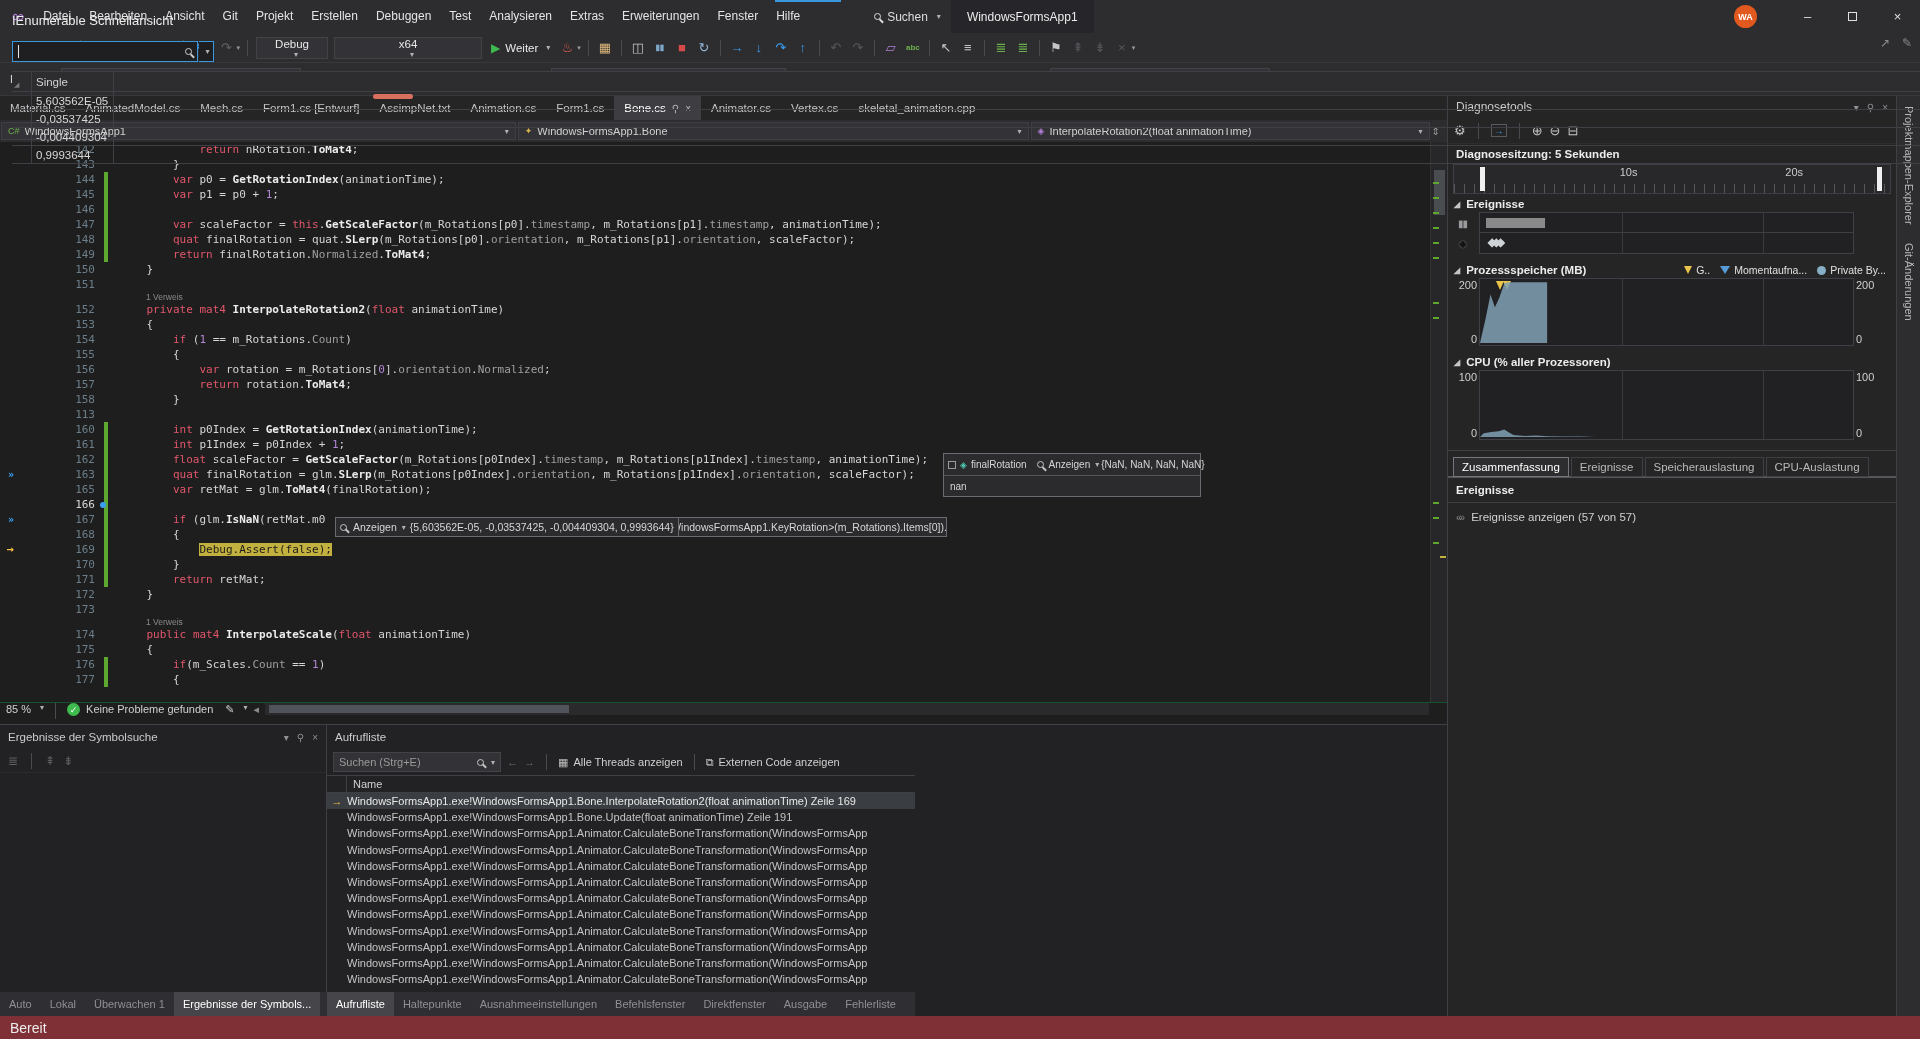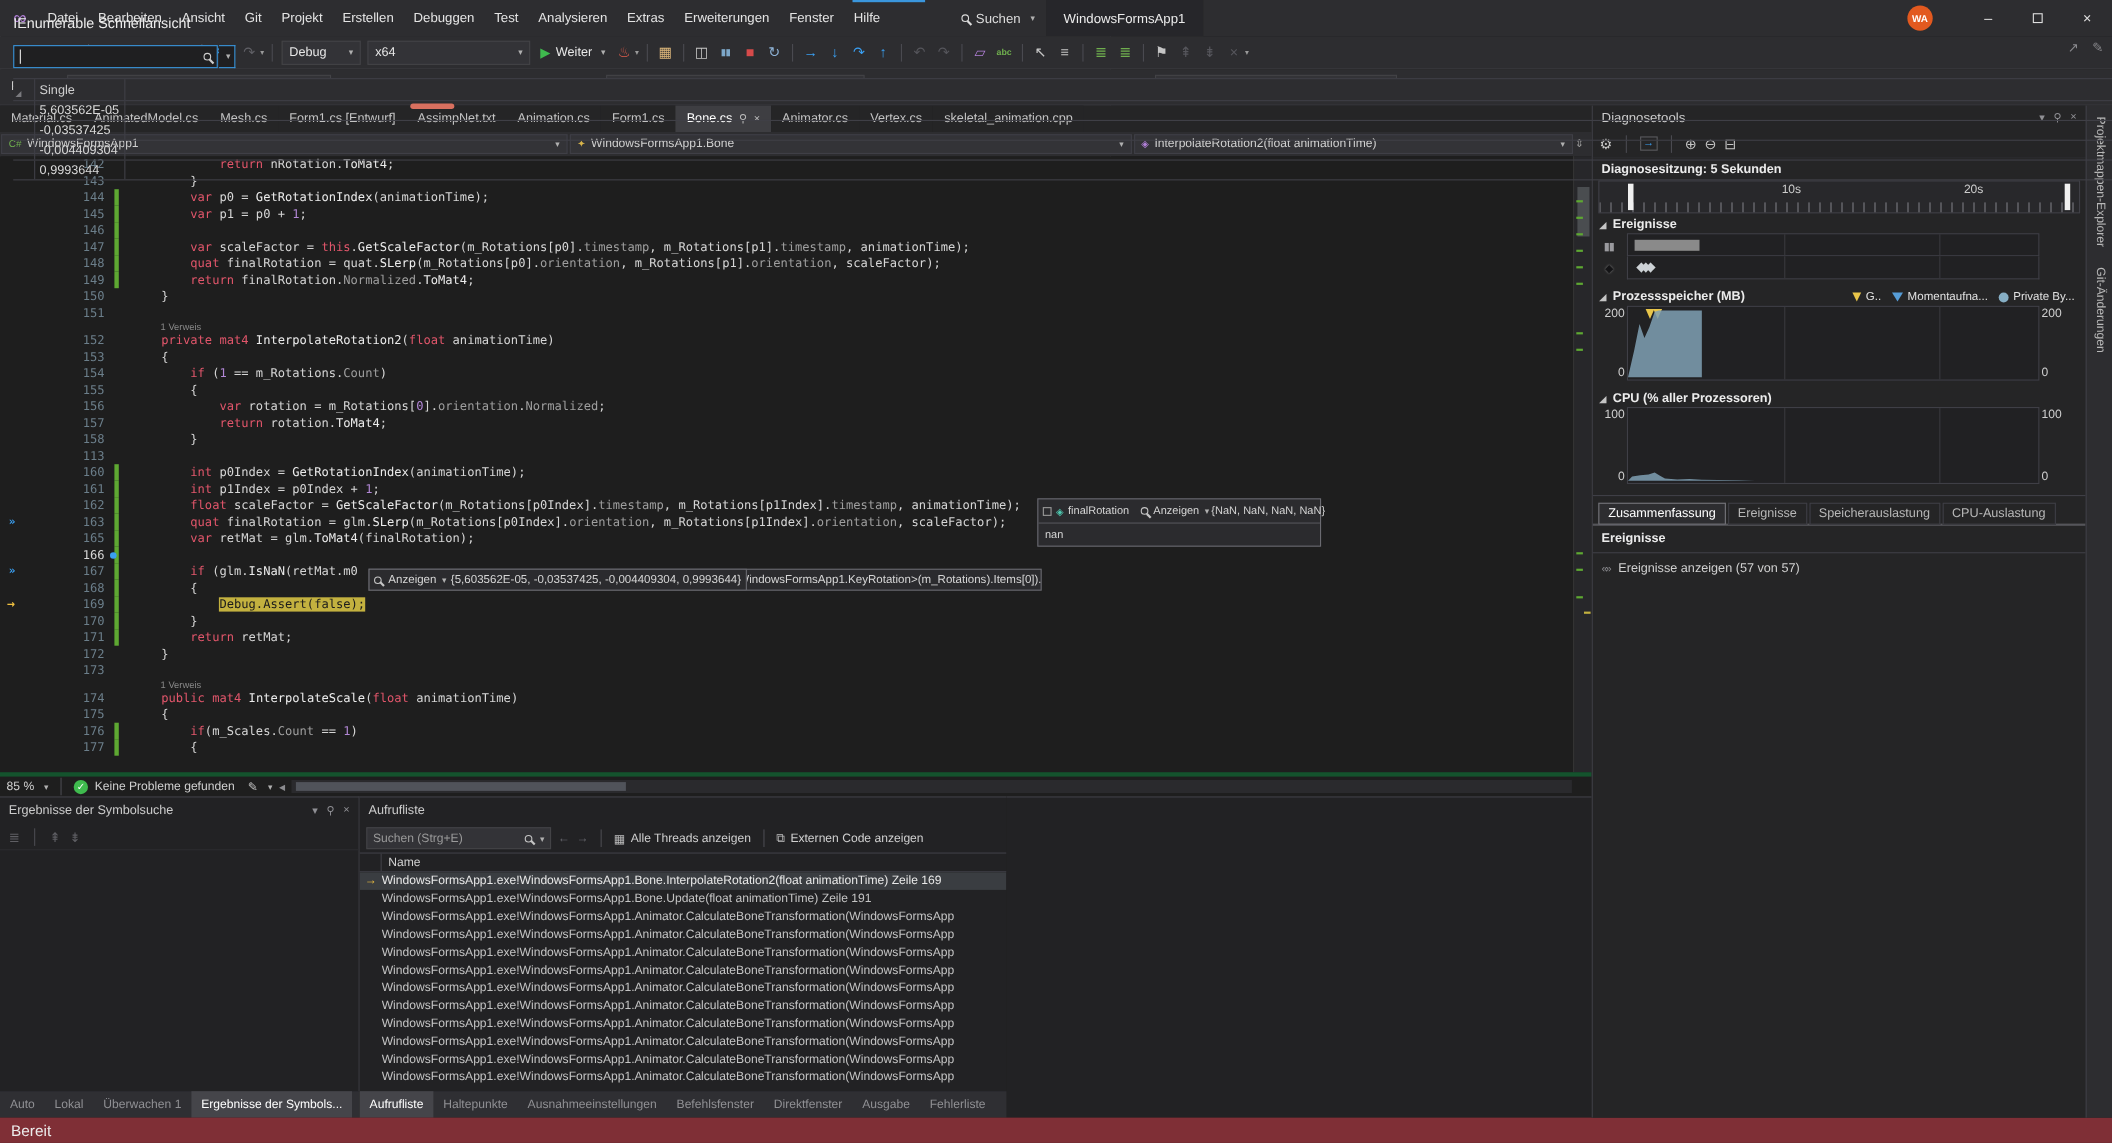--- a/index.html
+++ b/index.html
@@ -31,21 +31,21 @@
     display:flex;align-items:center;justify-content:center;margin-right:28px;}
   .winbtn{width:45px;height:33px;display:flex;align-items:center;justify-content:center;color:#e0e0e0;font-size:13px;}
   .restore-glyph{width:9px;height:9px;border:1px solid #e0e0e0;position:relative;background:var(--chrome);}
   .restore-glyph::before{content:"";position:absolute;width:9px;height:9px;border:1px solid #e0e0e0;left:2px;top:-4px;z-index:-1;}
   
   #toolbar{left:0;top:33px;width:1920px;height:30px;background:var(--chrome);border-bottom:1px solid #38383c;display:flex;align-items:center;padding-left:4px;font-size:13px;}
   .tbi{min-width:18px;height:22px;display:flex;align-items:center;justify-content:center;margin:0 2px;}
   .tbi.small{font-size:8px;font-weight:bold;}
   .d2{font-size:7px;color:#9a9a9a;margin:0 2px 0 -1px;}
   .combo{height:22px;background:var(--chrome2);border:1px solid var(--bd2);display:flex;align-items:center;
-    padding:0 6px;margin:0 3px;font-size:11.5px;color:var(--txt);justify-content:space-between;}
+    padding:0 6px;margin:0 3px;font-size:11.5px;color:var(--txt);justify-content:space-between;flex-direction:column;}
   .combo .caret{margin-left:8px;}
   #weiter{display:flex;align-items:center;gap:5px;margin:0 6px;color:var(--txt);font-size:11.5px;}
   #weiter .play{color:#3fba4e;font-size:12px;}
   #toolbar-far{right:8px;top:36px;display:flex;gap:12px;color:#8a8a8e;font-size:12px;}
   
   #procbar{left:0;top:63px;width:1920px;height:33px;background:var(--chrome);border-bottom:1px solid #38383c;
     display:flex;align-items:center;font-size:11.5px;color:var(--txt2);padding-left:10px;gap:6px;}
   .pcombo{height:22px;background:var(--chrome2);border:1px solid var(--bd2);display:flex;align-items:center;
     justify-content:space-between;padding:0 6px;color:var(--txt);}
   .pico{color:#c5c5c5;font-size:12px;margin:0 3px;}
@@ -72,31 +72,31 @@
   .gut.step{color:var(--blue);font-weight:bold;letter-spacing:-2px;}
   .gut.cur{color:var(--cur);font-weight:bold;font-size:12px;}
   .lnum{width:84px;flex:0 0 84px;text-align:right;padding-right:9px;color:var(--lnum);position:relative;}
   .lnum .pin-dot{position:absolute;right:-2px;top:4px;width:6px;height:6px;border-radius:50%;background:var(--blue);}
   .chg{width:4px;flex:0 0 4px;height:15px;margin-right:12px;}
   .chg.on{background:var(--green);}
   .ctext{color:var(--pl);}
   .tk-k{color:var(--kw);}
   .tk-t{color:var(--pl);}
   .tk-m{color:var(--mem);}
-  .tk-b{color:var(--fn);font-weight:normal;}
+  .tk-b{color:var(--fn);font-weight:bold;}
   .tk-n{color:var(--num);}
   .tk-hl{background:var(--yellowbg);color:#1b1b1b;}
   
   #vscroll{left:1430px;top:142px;width:17px;height:560px;background:#27272a;border-left:1px solid #333;}
   #vthumb{position:absolute;left:3px;top:28px;width:11px;height:45px;background:#4a4d50;}
   .smark{position:absolute;left:2px;width:6px;height:2px;background:var(--green);}
   .smark.y{background:var(--yellowbg);left:9px;}
   
-  #editorbar{left:0;top:702px;width:1447px;height:22px;background:var(--bg);border-top:4px solid #14532d;
-    display:flex;align-items:center;font-size:11px;color:var(--txt2);gap:6px;padding-left:6px;}
+  #editorbar{left:0;top:702px;width:1447px;height:22px;background:var(--bg);border-top:1px solid #14532d;
+    display:flex;align-items:flex-start;font-size:11px;color:var(--txt2);gap:6px;padding-left:6px;}
   #health-check{width:13px;height:13px;border-radius:50%;background:#3fba4e;color:#fff;font-size:9px;
     display:flex;align-items:center;justify-content:center;}
   #hscroll-track{position:relative;flex:1;height:12px;background:#2a2a2d;margin-right:18px;}
   #hscroll-thumb{position:absolute;left:4px;top:2px;width:300px;height:8px;background:#50535a;}
   
   #symbolpanel{left:0;top:724px;width:327px;height:268px;background:var(--panelD);border-top:1px solid var(--bd);border-right:1px solid var(--bd);}
   .ptitle{height:24px;display:flex;align-items:center;font-size:11.5px;color:#cccccc;padding:0 8px;gap:38px;}
   .ptools{margin-left:auto;display:flex;gap:8px;color:#8f8f94;font-size:10px;}
   .ptoolbar{height:24px;display:flex;align-items:center;gap:8px;padding:0 8px;color:#5f5f64;font-size:12px;border-bottom:1px solid #2c2c2f;}
   #callstackpanel{left:327px;top:724px;width:588px;height:268px;background:var(--panelD);border-top:1px solid var(--bd);}

